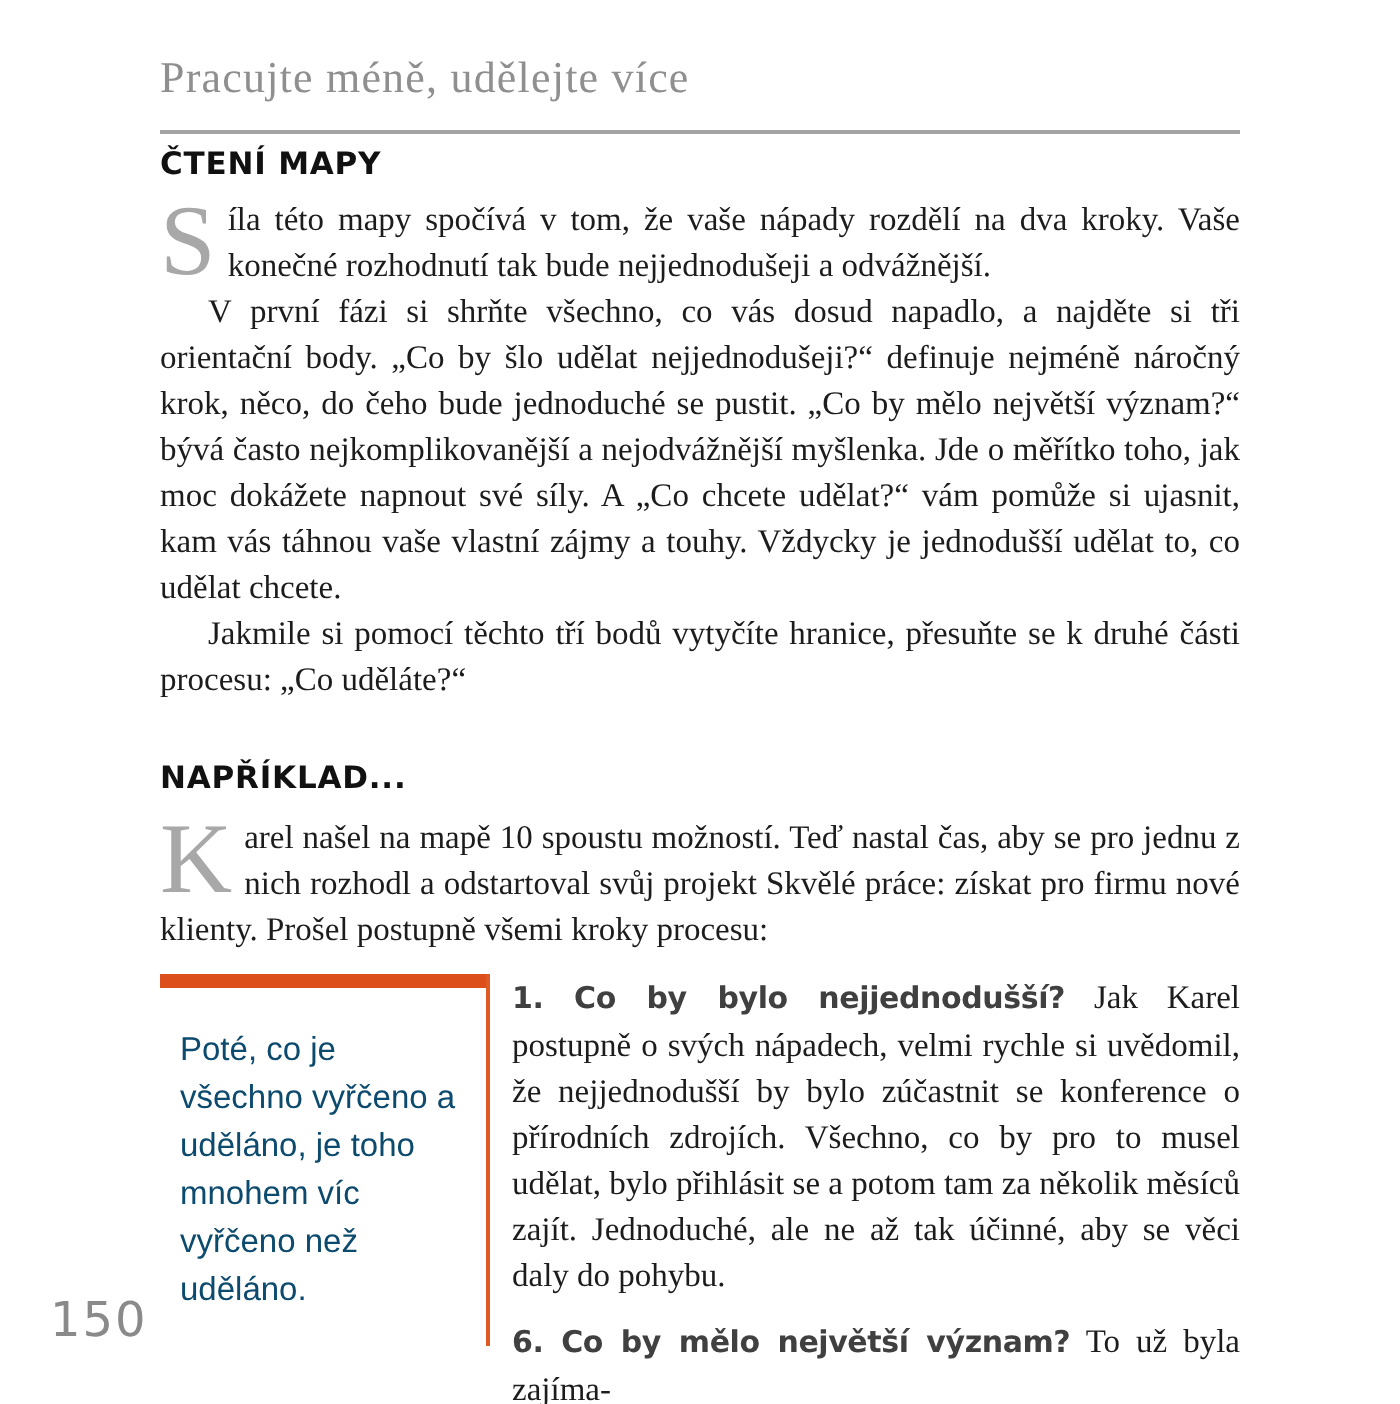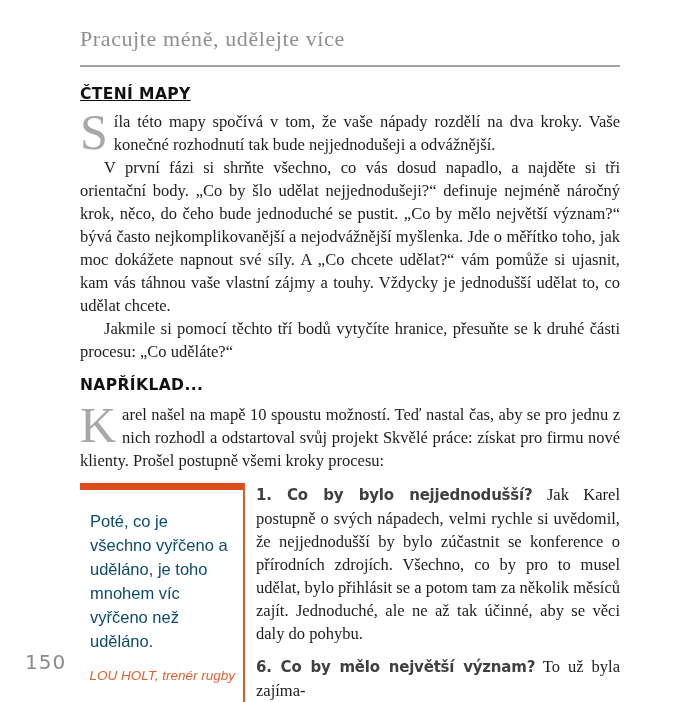--- a/index.html
+++ b/index.html
@@ -28,22 +28,22 @@
     margin-top: 13px;
   }
 
   .section-heading {
     font-family: "DejaVu Sans", "Liberation Sans", sans-serif;
     font-weight: 700;
     font-size: 15.5px;
     letter-spacing: 0.4px;
     color: #111111;
   }
-  .section-heading.first { margin-top: 18px; text-decoration: underline; }
-  .section-heading.second { margin-top: 13px; margin-bottom: 9px; }
+  .section-heading.first { margin-top: 6px; }
+  .section-heading.second { margin-top: 29px; margin-bottom: 9px; }
 
   .body-text {
     font-size: 16.5px;
     line-height: 23px;
     text-align: justify;
   }
   p.indent { text-indent: 24px; }
 
   .dropcap {
     float: left;
@@ -102,21 +102,21 @@
     font-size: 15px;
     letter-spacing: -0.2px;
     color: #404040;
   }
 
   .page-number {
     position: absolute;
     left: 25px;
     bottom: 28px;
     font-family: "DejaVu Sans", "Liberation Sans", sans-serif;
-    font-size: 20px;
+    font-size: 24px;
     font-weight: 400;
     color: #8a8a8a;
     letter-spacing: 1px;
   }
 </style>
 </head>
 <body>
 
 <div class="page">
   <div class="content">
@@ -139,24 +139,20 @@
 
       <p class="body-text dropcap-p">
         <span class="dropcap">K</span><span>arel našel na mapě 10 spoustu možností. Teď nastal čas, aby se pro jednu z nich rozhodl a odstartoval svůj projekt Skvělé práce: získat pro firmu nové klienty. Prošel postupně všemi kroky procesu:</span>
       </p>
 
       <div class="columns">
 
         <aside class="quote-box">
           <div class="quote-bar"></div>
           <div class="quote-text">Poté, co je všechno vyřčeno a uděláno, je toho mnohem víc vyřčeno než uděláno.</div>
-          <div class="quote-attr">
-            <span>LOU HOLT, trenér rugby</span>
-
-          </div>
         </aside>
 
         <div class="right-col body-text">
           <p>
             <span class="step-label">1. Co by bylo nejjednodušší?</span><span> Jak Karel postupně o svých nápadech, velmi rychle si uvědomil, že nejjednodušší by bylo zúčastnit se konference o přírodních zdrojích. Všechno, co by pro to musel udělat, bylo přihlásit se a potom tam za několik měsíců zajít. Jednoduché, ale ne až tak účinné, aby se věci daly do pohybu.</span>
           </p>
           <p>
             <span class="step-label">6. Co by mělo největší význam?</span><span> To už byla zajíma-</span>
           </p>
         </div>

